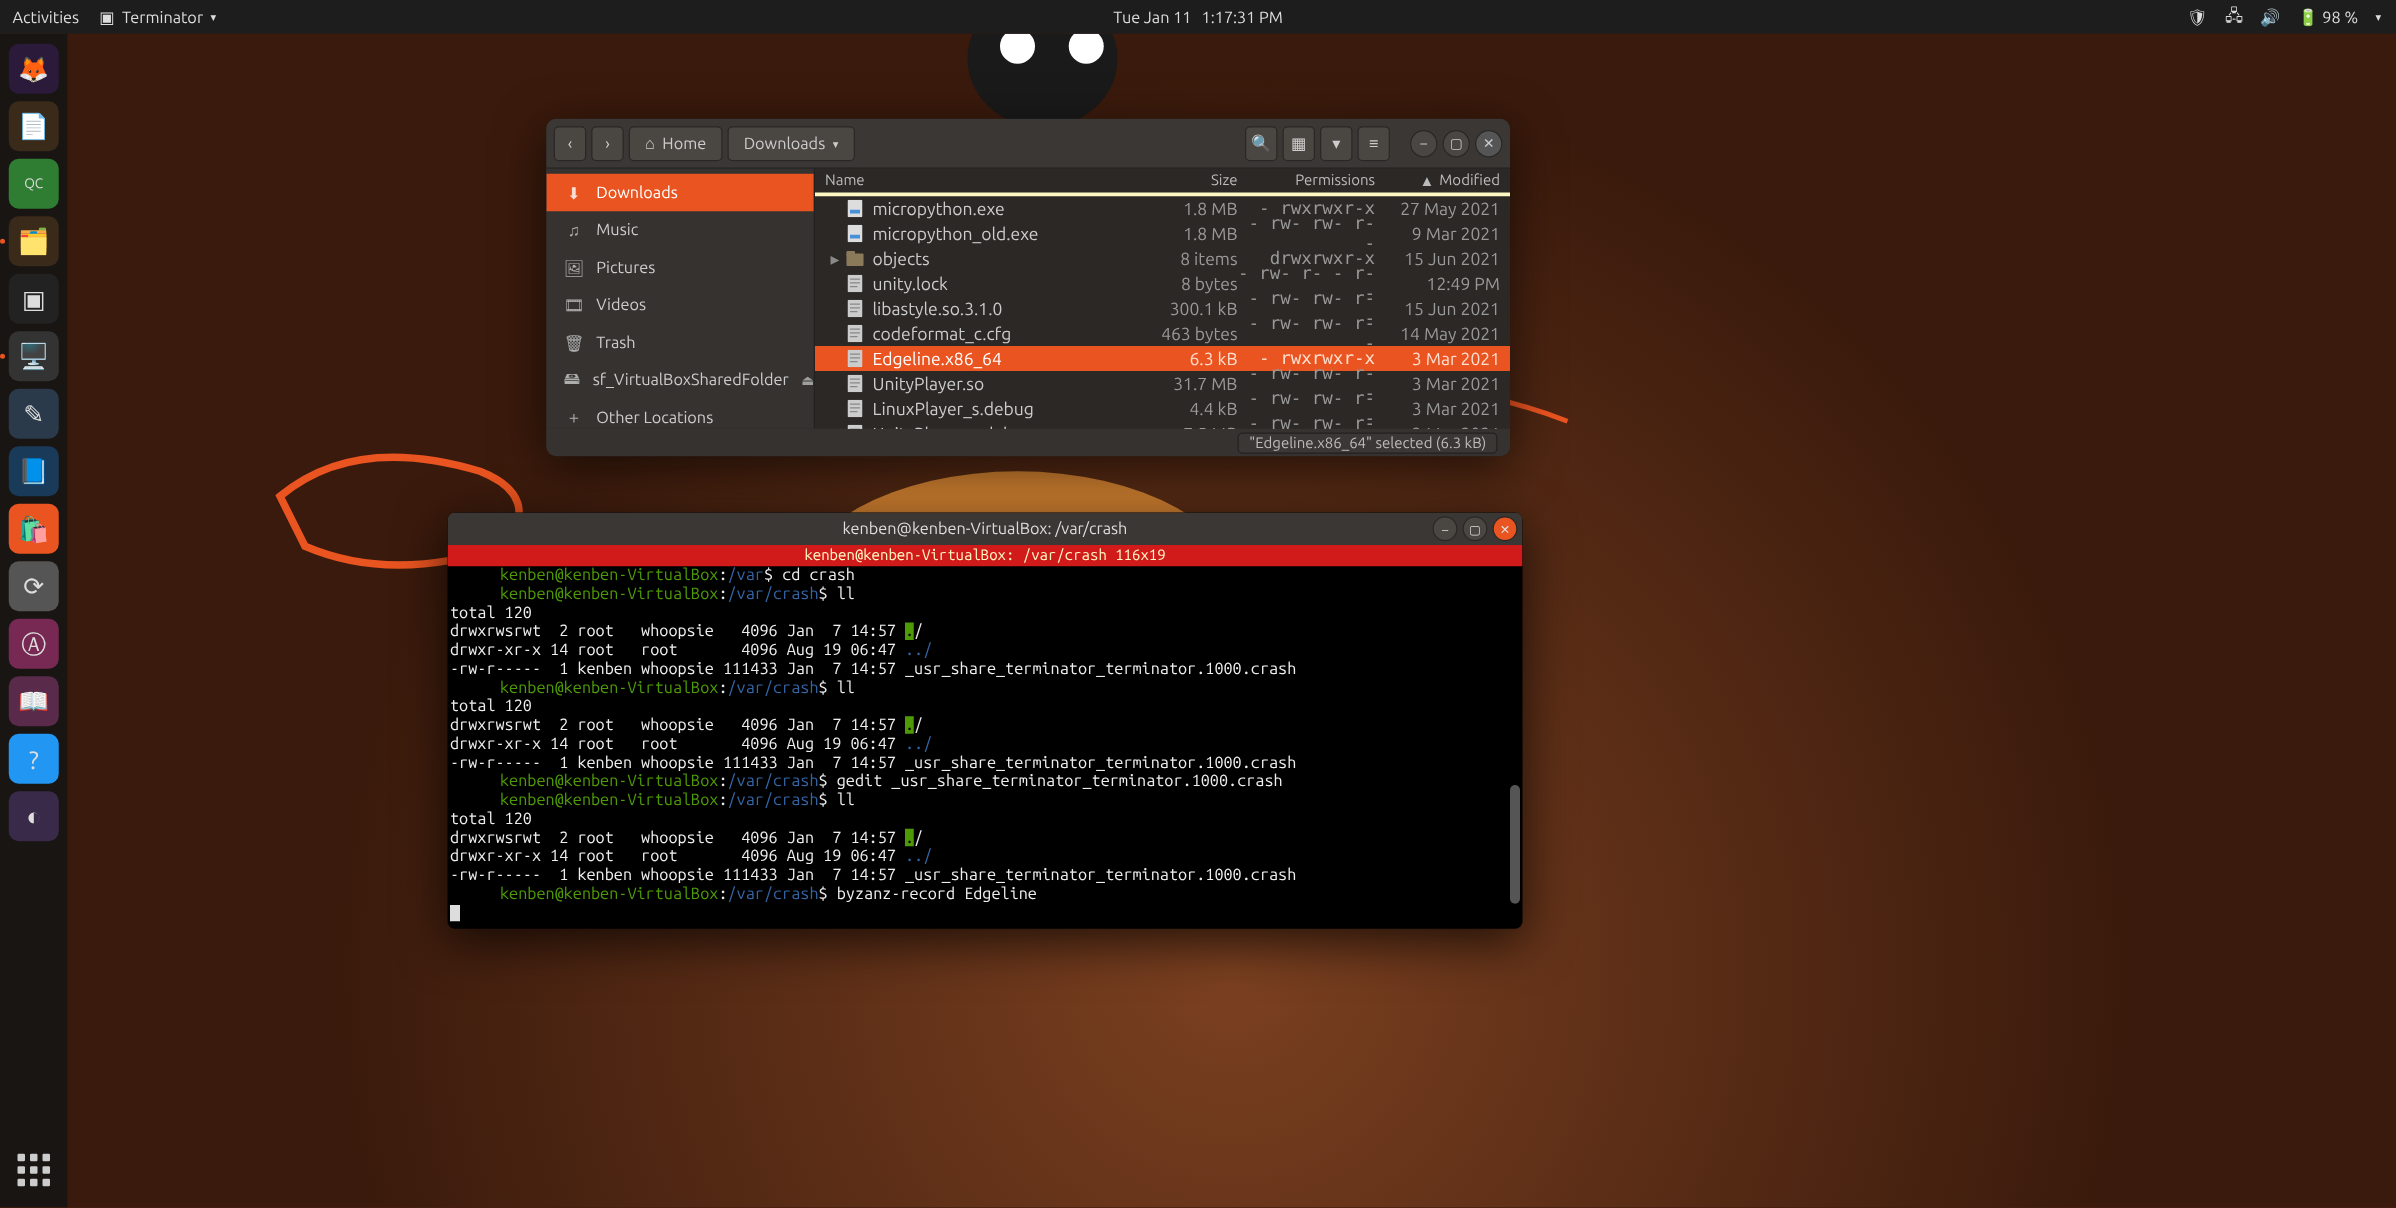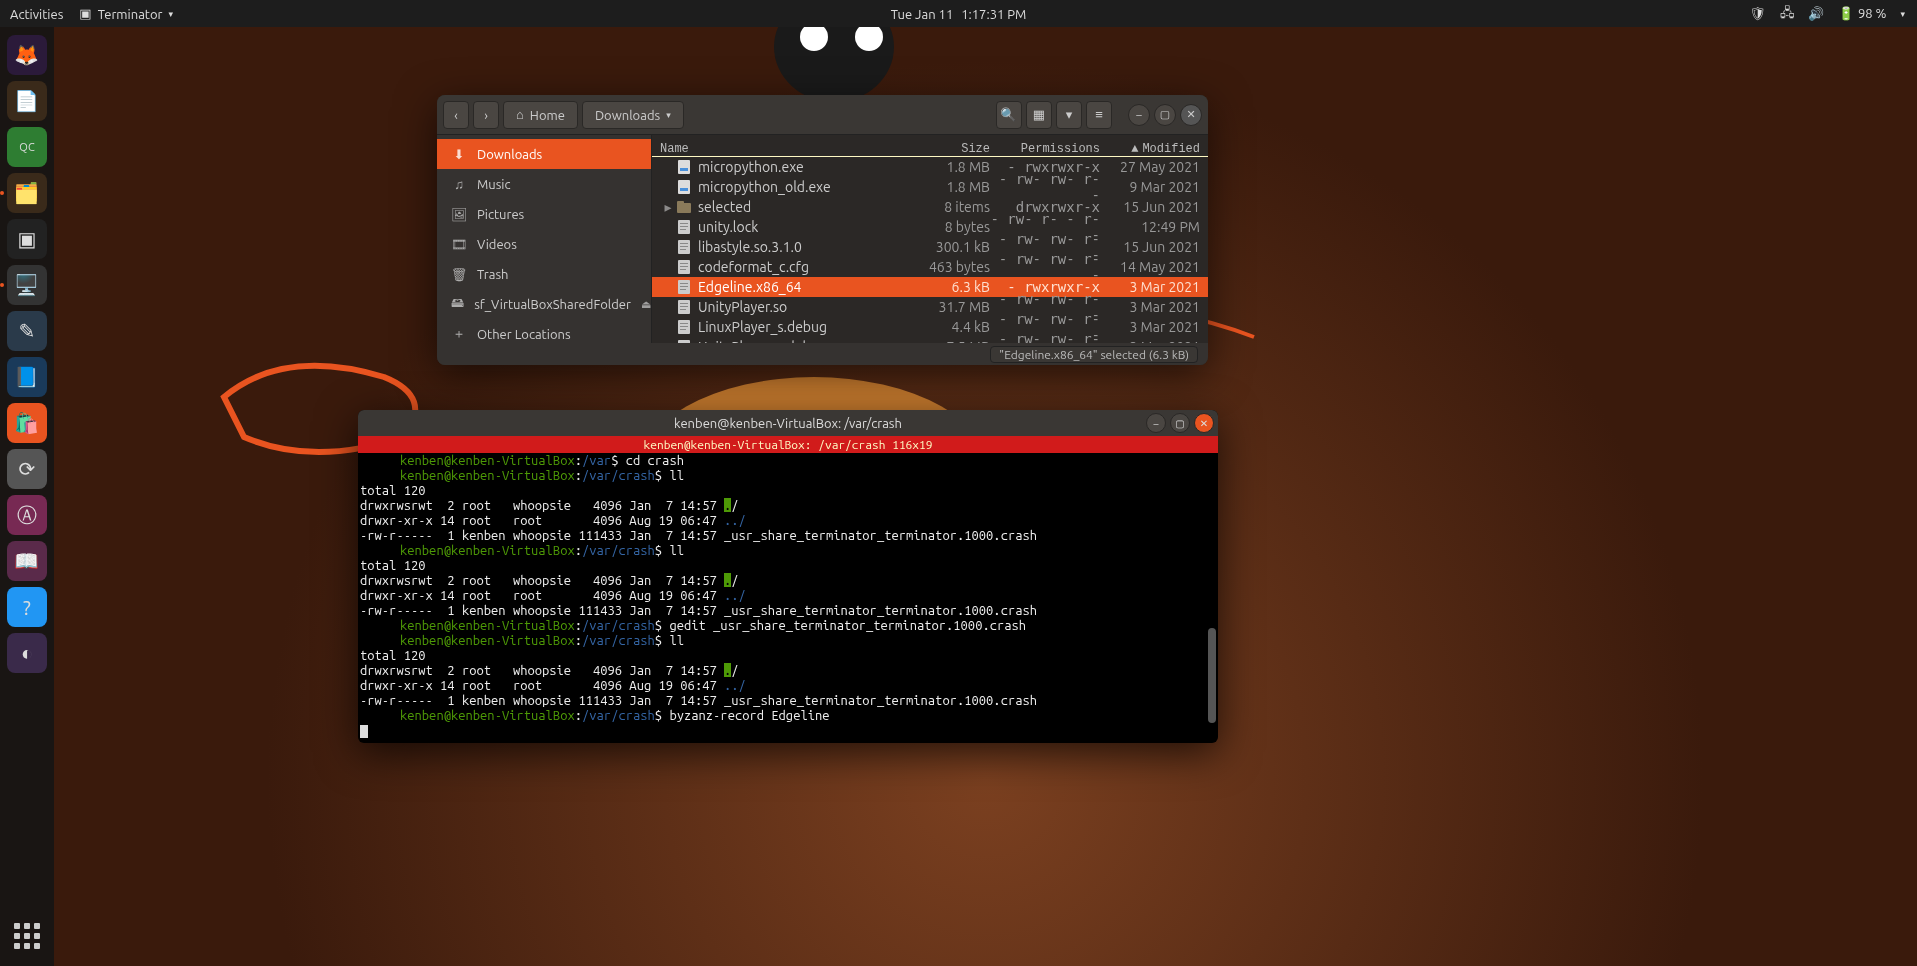--- a/index.html
+++ b/index.html
@@ -119,25 +119,24 @@
 .sidebar .item {
   height: 30px; display:flex; align-items:center;
   padding: 0 14px; gap: 10px;
   cursor:pointer;
 }
 .sidebar .item.active { background: #e95420; color:#fff;}
 .sidebar .item .icn { width:16px; text-align:center; opacity:0.8;}
 .sidebar .eject { margin-left:auto; font-size:11px; opacity:0.7;}
 .nautilus .filepane { flex:1; display:flex; flex-direction:column; background:#2b2826;}
 .filepane .cols {
-  height: 22px; display:flex; align-items:flex-end;
+  height: 22px; display:flex; align-items:center;
   font-size: 12px; color:#bbb;
-  border-bottom:1px solid #fef9c3;
+  border-bottom:3px solid #fef9c3;
   padding: 0 8px;
-  font-family: Liberation Mono, monospace;
 }
 .filepane .cols .c-name { flex:1; }
 .filepane .cols .c-size { width:80px; text-align:right; }
 .filepane .cols .c-perm { width:110px; text-align:right; }
 .filepane .cols .c-mod { width:100px; text-align:right; display:flex; justify-content:flex-end; gap:4px;}
 .filepane .rows { flex:1; overflow:auto; }
 .filepane .row {
   height: 20px; display:flex; align-items:center;
   font-size: 14px;
   padding: 0 8px;
@@ -400,21 +399,21 @@
             <span class="fmod">9 Mar 2021</span>
           </div>
           <div class="row">
             <span class="expander">▸</span>
             <span class="ficon">
               <svg width="14" height="12">
                 <rect width="14" height="10" y="2" fill="#8a7a5a" rx="1"></rect>
                 <rect width="7" height="4" fill="#8a7a5a" rx="1"></rect>
               </svg>
             </span>
-            <span class="fname">selected</span>
+            <span class="fname">objects</span>
             <span class="fsize">8 items</span>
             <span class="fperm">drwxrwxr-x</span>
             <span class="fmod">15 Jun 2021</span>
           </div>
           <div class="row">
             <span class="expander"></span>
             <span class="ficon">
               <svg width="12" height="14">
                 <rect width="12" height="14" fill="#ccc" rx="1"></rect>
                 <rect x="2" y="3" width="8" height="1" fill="#888"></rect>

